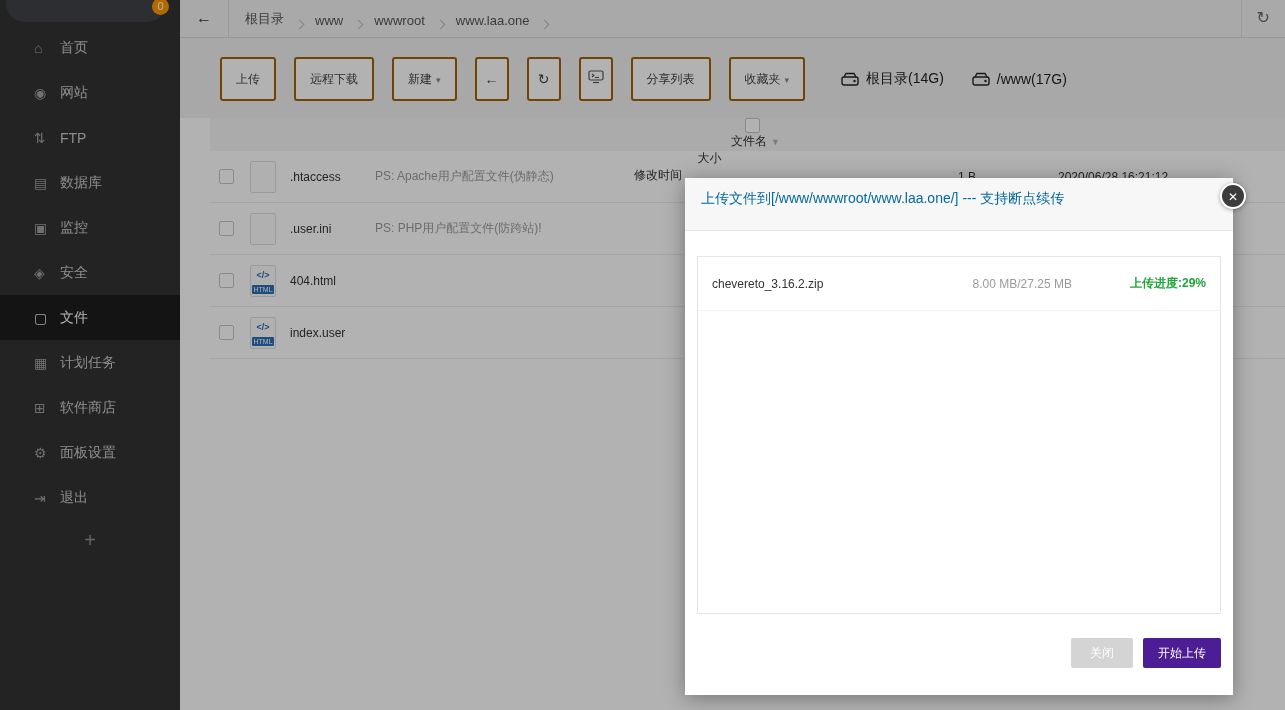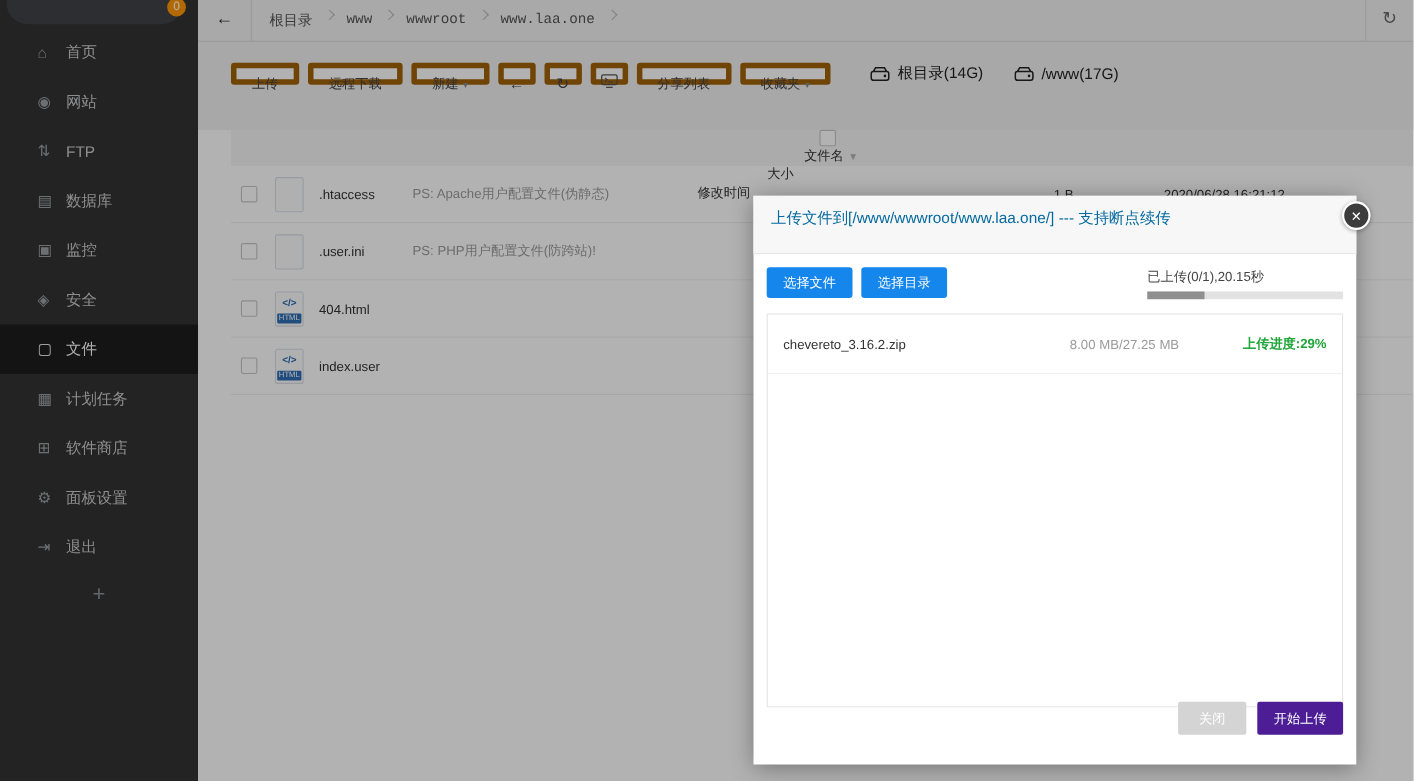--- a/index.html
+++ b/index.html
@@ -20,28 +20,28 @@
   .menu-item.active { background:#1d1d1d; color:#ffffff; }
   .mi-icon { width:26px; font-size:14px; color:#9ea0a3; }
   .menu-item.active .mi-icon { color:#e3e4e6; }
   .add-btn { position:absolute; top:520px; left:0; width:100%; height:40px; line-height:40px;
              text-align:center; color:#8f9194; font-size:20px; cursor:pointer; }
 
   
   .content { position:absolute; left:180px; top:0; right:0; bottom:0; background:#f1f1f1; }
   .topbar { height:38px; background:#f3f3f3; border-bottom:1px solid #d9d9d9; display:flex; align-items:center; }
   .back-btn { padding:0 16px; height:38px; line-height:36px; font-size:16px; color:#333; border-right:1px solid #ddd; cursor:pointer; }
-  .crumbs { display:flex; align-items:flex-start; padding-left:6px;font-family:Liberation Mono, monospace; }
+  .crumbs { display:flex; align-items:flex-end; padding-left:6px; }
   .crumb { padding:0 10px; font-size:13px; color:#555; cursor:pointer; }
   .crumb-sep { width:7px; height:7px; border-top:1px solid #bcbcbc; border-right:1px solid #bcbcbc; transform:rotate(45deg); margin:0 2px; }
   .topbar-refresh { margin-left:auto; padding:0 15px; height:38px; line-height:36px; color:#666; font-size:16px; border-left:1px solid #ddd; cursor:pointer; }
 
   .toolbar { padding:19px 0 0 30px; display:flex; align-items:center; }
-  .tb-btn { background:#fff; border:5px solid #a16207; border-radius:3px; height:20px; line-height:28px;
-            padding:0 14px; font-size:12px; color:#444; margin-right:8px; cursor:pointer; white-space:nowrap; }
+  .tb-btn { background:#fff; border:2px solid #a16207; border-radius:3px; height:44px; line-height:28px;
+            padding:0 14px; font-size:12px; color:#444; margin-right:8px; cursor:pointer; white-space:nowrap;margin-left:10px; }
   .tb-icon-btn { width:34px; padding:0; text-align:center; font-size:14px; }
   .tb-caret { font-size:9px; color:#888; margin-left:4px; }
   .disk { display:flex; align-items:center; margin-left:28px; font-size:14px; color:#222; cursor:pointer; }
   .disk svg { margin-right:7px; }
 
   
   .table-area { position:absolute; top:118px; left:0; right:0; bottom:0; background:#fff; }
   .thead { margin-left:30px; height:33px; background:#f5f5f5; display:flex; align-items:center; font-size:12px; color:#333;flex-direction:column; }
   .checkbox { width:15px; height:15px; border:1px solid #c6c6c6; border-radius:2px; background:#fff; margin-left:9px; flex:0 0 auto; cursor:pointer; }
   .th-name { margin-left:16px; cursor:pointer; }
@@ -251,30 +251,20 @@
 
 <div class="overlay"></div>
 
 <div class="modal">
   <div class="m-header">
     <span>上传文件到[/www/wwwroot/www.laa.one/] --- 支持断点续传</span>
   </div>
   <div class="m-close">✕</div>
 
   <div class="m-body">
-    <div class="m-actions">
-      <button class="btn-blue">选择文件</button>
-      <button class="btn-blue">选择目录</button>
-      <div class="m-progress-block">
-        <div class="m-status">已上传(0/1),20.15秒</div>
-        <div class="m-bar">
-          <div class="m-bar-fill" style="width: 29%;"></div>
-        </div>
-      </div>
-    </div>
 
     <div class="m-list">
       <div class="m-file-row">
         <span class="m-file-name">chevereto_3.16.2.zip</span>
         <span class="m-file-size">8.00 MB/27.25 MB</span>
         <span class="m-file-progress">上传进度:29%</span>
       </div>
     </div>
   </div>
 

